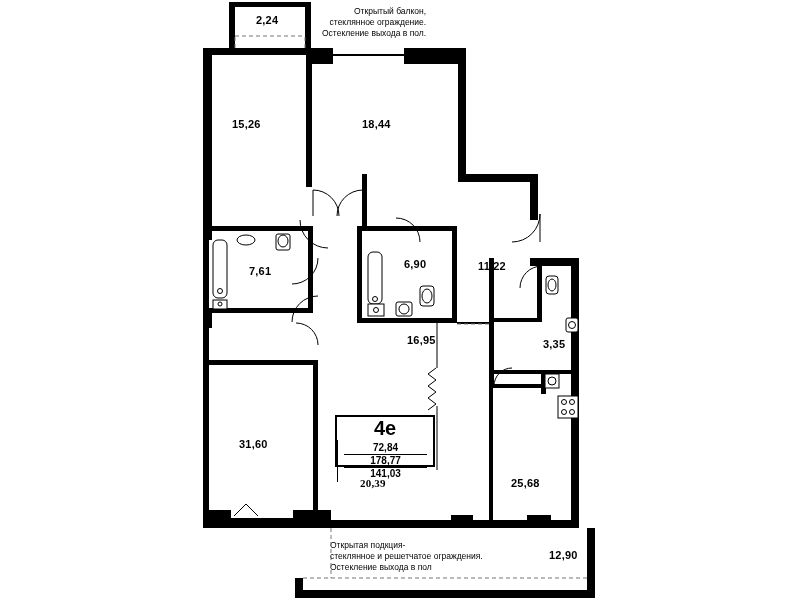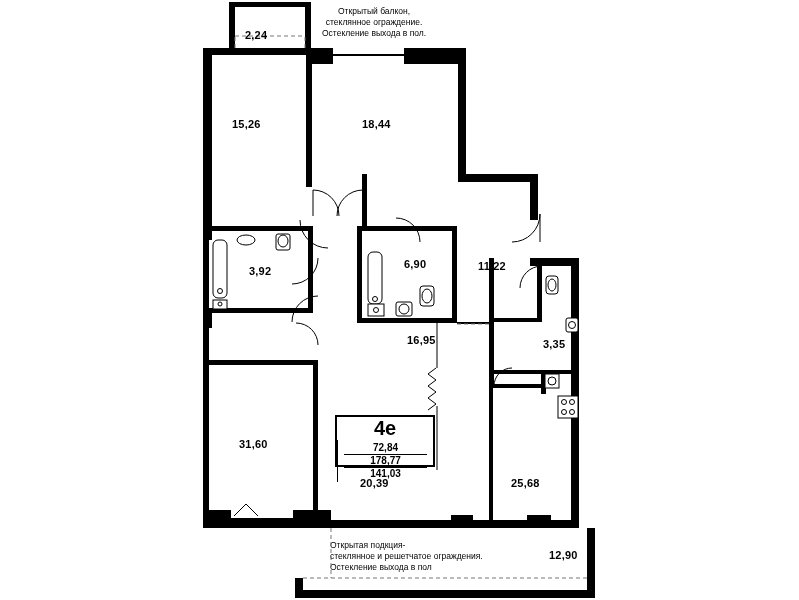--- a/index.html
+++ b/index.html
@@ -21,21 +21,21 @@
   .infobox .nums span.top{border-bottom:1px solid #000;}
   .infobox .nums span.mid{border-bottom:1px solid #000;}
 
   svg.overlay{position:absolute;left:0;top:0;width:799px;height:600px;pointer-events:none;}
 </style>
 </head>
 <body>
 
 <div id="plan">
 
-  <div class="note" style="left:322px;top:6px;text-align:center;">
+  <div class="note" style="left:322px;top:6px;text-align:right;">
     <div>Открытый балкон,</div>
     <div>стеклянное ограждение.</div>
     <div>Остекление выхода в пол.</div>
   </div>
 
   <div class="note" style="left:330px;top:540px;text-align:left;">
     <div>Открытая подкция-</div>
     <div>стеклянное и решетчатое ограждения.</div>
     <div>Остекление выхода в пол</div>
   </div>
@@ -159,30 +159,30 @@
       <circle cx="552" cy="381" r="4"></circle>
 
       <rect x="558" y="396" width="20" height="22"></rect>
       <circle cx="564" cy="402" r="2.5"></circle>
         <circle cx="572" cy="402" r="2.5"></circle>
       <circle cx="564" cy="412" r="2.5"></circle>
         <circle cx="572" cy="412" r="2.5"></circle>
     </g>
   </svg>
 
-  <div class="label" style="left:245px;top:14px;margin-top:15px;">2,24</div>
+  <div class="label" style="left:256px;top:14px;">2,24</div>
   <div class="label" style="left:232px;top:118px;">15,26</div>
   <div class="label" style="left:362px;top:118px;">18,44</div>
-  <div class="label" style="left:249px;top:265px;">3,92</div>
+  <div class="label" style="left:249px;top:265px;">7,61</div>
   <div class="label" style="left:404px;top:258px;">6,90</div>
   <div class="label" style="left:478px;top:260px;">11,22</div>
   <div class="label" style="left:543px;top:338px;">3,35</div>
   <div class="label" style="left:407px;top:334px;">16,95</div>
   <div class="label" style="left:239px;top:438px;">31,60</div>
-  <div class="label" style="left:360px;top:477px;">20,39</div>
+  <div class="label" style="left:360px;top:477px;font-family:Liberation Serif, serif;">20,39</div>
   <div class="label" style="left:511px;top:477px;">25,68</div>
   <div class="label" style="left:549px;top:549px;">12,90</div>
 
   <div class="infobox" style="left:335px;top:415px;width:96px;height:48px;">
     <div class="big">4е</div>
     <div class="nums">
       <span class="top">72,84</span>
       <span class="mid">178,77</span>
       <span>141,03</span>
     </div>

